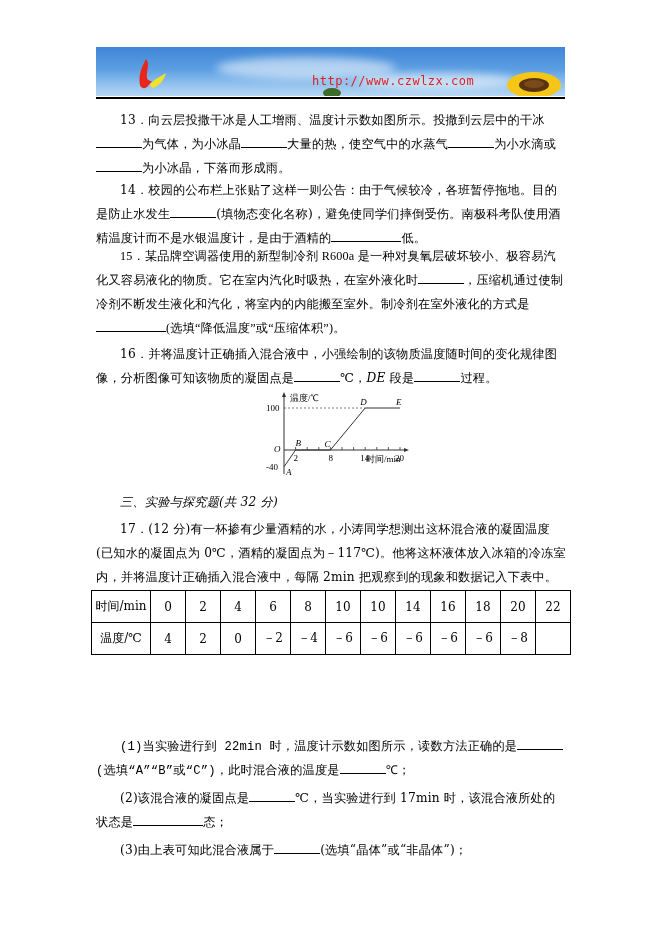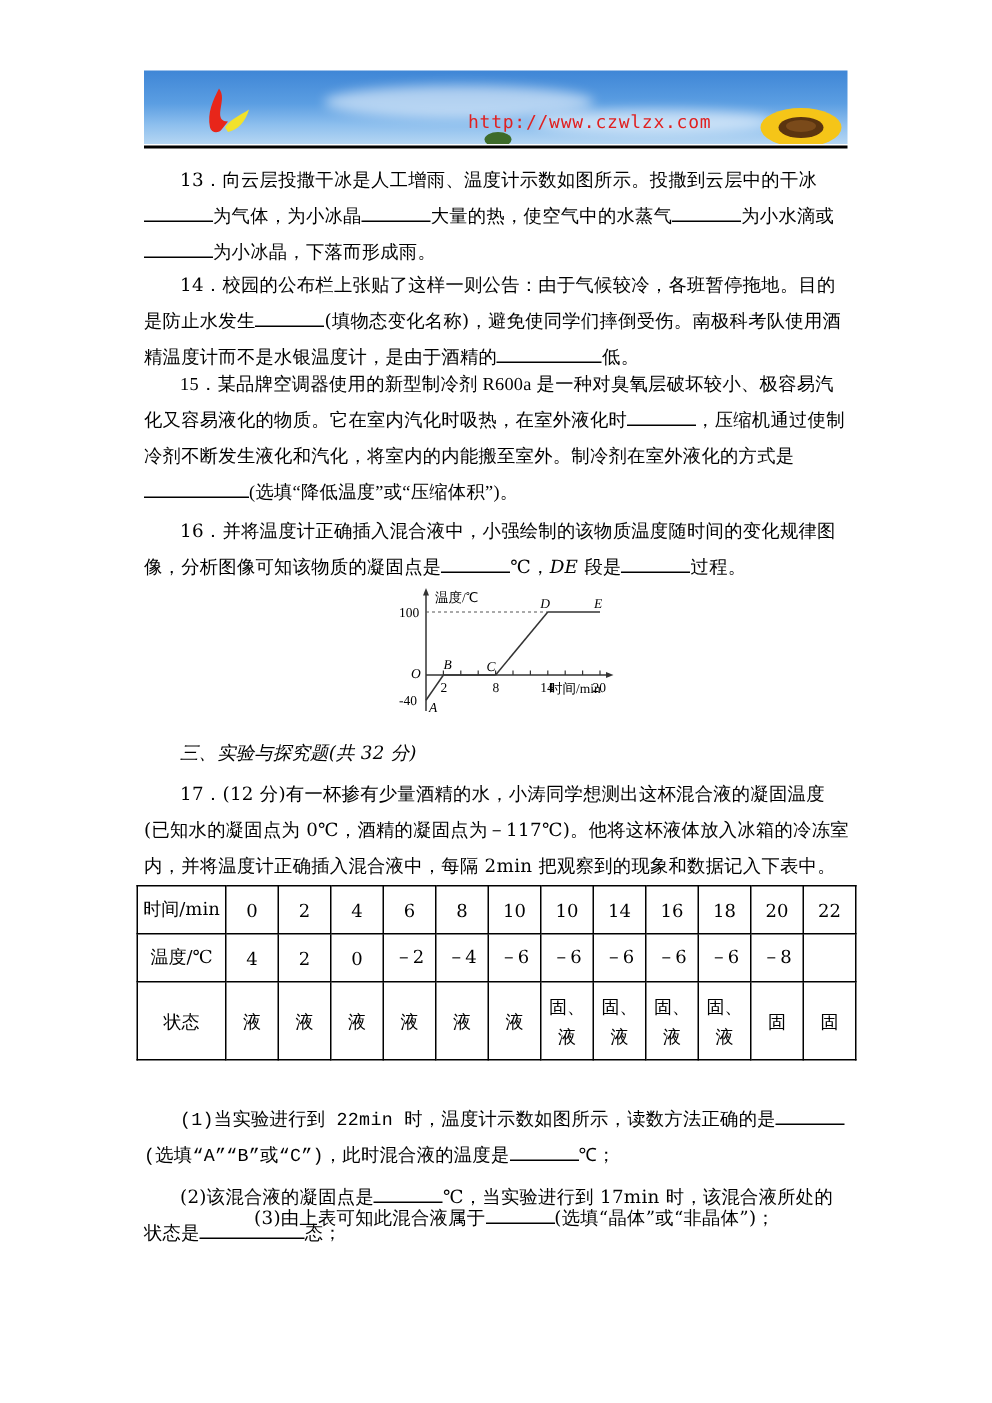--- a/index.html
+++ b/index.html
@@ -146,39 +146,24 @@
         <td class="cn">－2</td>
         <td class="cn">－4</td>
         <td class="cn">－6</td>
         <td class="cn">－6</td>
         <td class="cn">－6</td>
         <td class="cn">－6</td>
         <td class="cn">－6</td>
         <td class="cn">－8</td>
         <td class="cn"></td>
       </tr>
-  <tr class="r3" id="row-state">
-    <td class="c0">状态</td>
-  <td class="cn">液</td>
-        <td class="cn">液</td>
-        <td class="cn">液</td>
-        <td class="cn">液</td>
-        <td class="cn">液</td>
-        <td class="cn">液</td>
-        <td class="cn">固、液</td>
-        <td class="cn">固、液</td>
-        <td class="cn">固、液</td>
-        <td class="cn">固、液</td>
-        <td class="cn">固</td>
-        <td class="cn">固</td>
-      </tr>
 </tbody>
   </table>
 
 <div class="p" style="top:735px;font-family:Liberation Mono, monospace;">
   <span class="ind"></span><span>(1)当实验进行到 22min 时，温度计示数如图所示，读数方法正确的是</span><span class="blank b46"></span><span>(选填“A”“B”或“C”)，此时混合液的温度是</span><span class="blank b46"></span><span>℃；</span>
 </div>
 <div class="p" style="top:786px;">
   <span class="ind"></span><span>(2)该混合液的凝固点是</span><span class="blank b46"></span><span>℃，当实验进行到 17min 时，该混合液所处的状态是</span><span class="blank b70"></span><span>态；</span>
 </div>
-<div class="p" style="top:800px;text-align:center;">
+<div class="p" style="top:838px;">
   <span class="ind"></span><span>(3)由上表可知此混合液属于</span><span class="blank b46"></span><span>(选填“晶体”或“非晶体”)；</span>
 </div>
 
 </body></html>

